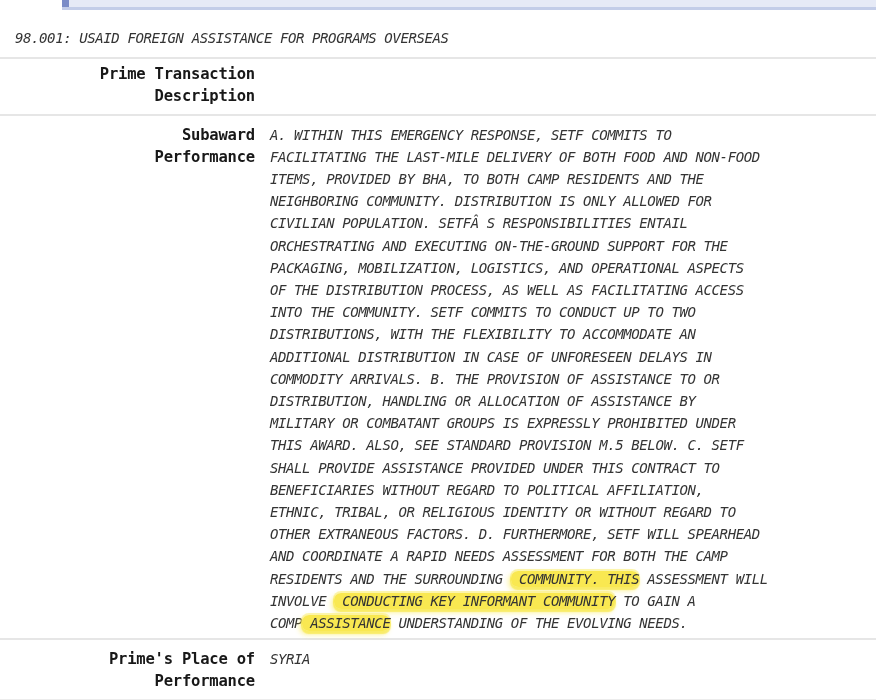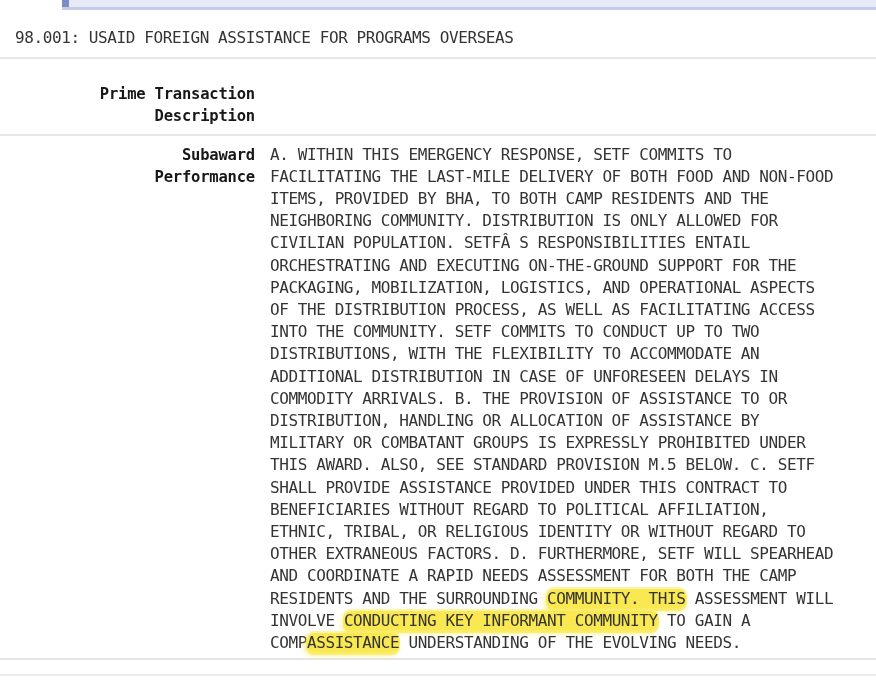--- a/index.html
+++ b/index.html
@@ -15,41 +15,43 @@
   }
   .top-strip .edge{
     position:absolute;left:0;top:0;width:7px;height:7px;background:#7b8cc7;display:block;
   }
   .detail-table{width:100%;}
   .row{
     display:flex;align-items:flex-start;
     border-bottom:2px solid #e6e6e6;
   }
   .row-cfda{padding:17px 0 8px 0;}
-  .row-transaction{padding:24px 0 6px 0;}
+  .row-transaction{padding:4px 0 6px 0;}
   .row-subaward{padding:8px 0 4px 0;}
   .row-place{padding:8px 0 6px 0;border-bottom:2px solid #ececec;}
   .label{
     width:255px;flex:0 0 255px;text-align:right;
     font-weight:bold;color:#181818;
     font-size:15.5px;line-height:22.2px;white-space:pre;
     letter-spacing:-0.2px;
   }
   .value{
     flex:1;margin-left:15px;color:#343434;
-    font-size:16px;line-height:22.2px;white-space:pre;
+    font-size:14px;line-height:22.2px;white-space:pre;
     letter-spacing:-0.4px;
+    font-style:italic;
   }
   
   .hl{
     background:rgba(248,230,62,0.9);
     border-radius:7px;
     box-shadow:0 2px 1px 1px rgba(248,230,62,0.65),
                0 -1px 0 1px rgba(249,236,110,0.55),
                -2px 3px 5px 1px rgba(248,230,62,0.45);
+    padding-left:8px;
   }
 </style>
 </head>
 <body>
 
 <div class="top-strip">
   <span class="edge"></span>
 </div>
 
 <div class="detail-table">
@@ -85,15 +87,18 @@
 BENEFICIARIES WITHOUT REGARD TO POLITICAL AFFILIATION,
 ETHNIC, TRIBAL, OR RELIGIOUS IDENTITY OR WITHOUT REGARD TO
 OTHER EXTRANEOUS FACTORS. D. FURTHERMORE, SETF WILL SPEARHEAD
 AND COORDINATE A RAPID NEEDS ASSESSMENT FOR BOTH THE CAMP
 RESIDENTS AND THE SURROUNDING <span class="hl">COMMUNITY. THIS</span> ASSESSMENT WILL
 INVOLVE <span class="hl">CONDUCTING KEY INFORMANT COMMUNITY</span> TO GAIN A
 COMP<span class="hl">ASSISTANCE</span> UNDERSTANDING OF THE EVOLVING NEEDS.</div>
   </div>
 
   <div class="row row-place">
+    <div class="label">Prime's Place of
+Performance</div>
+    <div class="value">SYRIA</div>
   </div>
 
 </div>
 
 </body></html>

